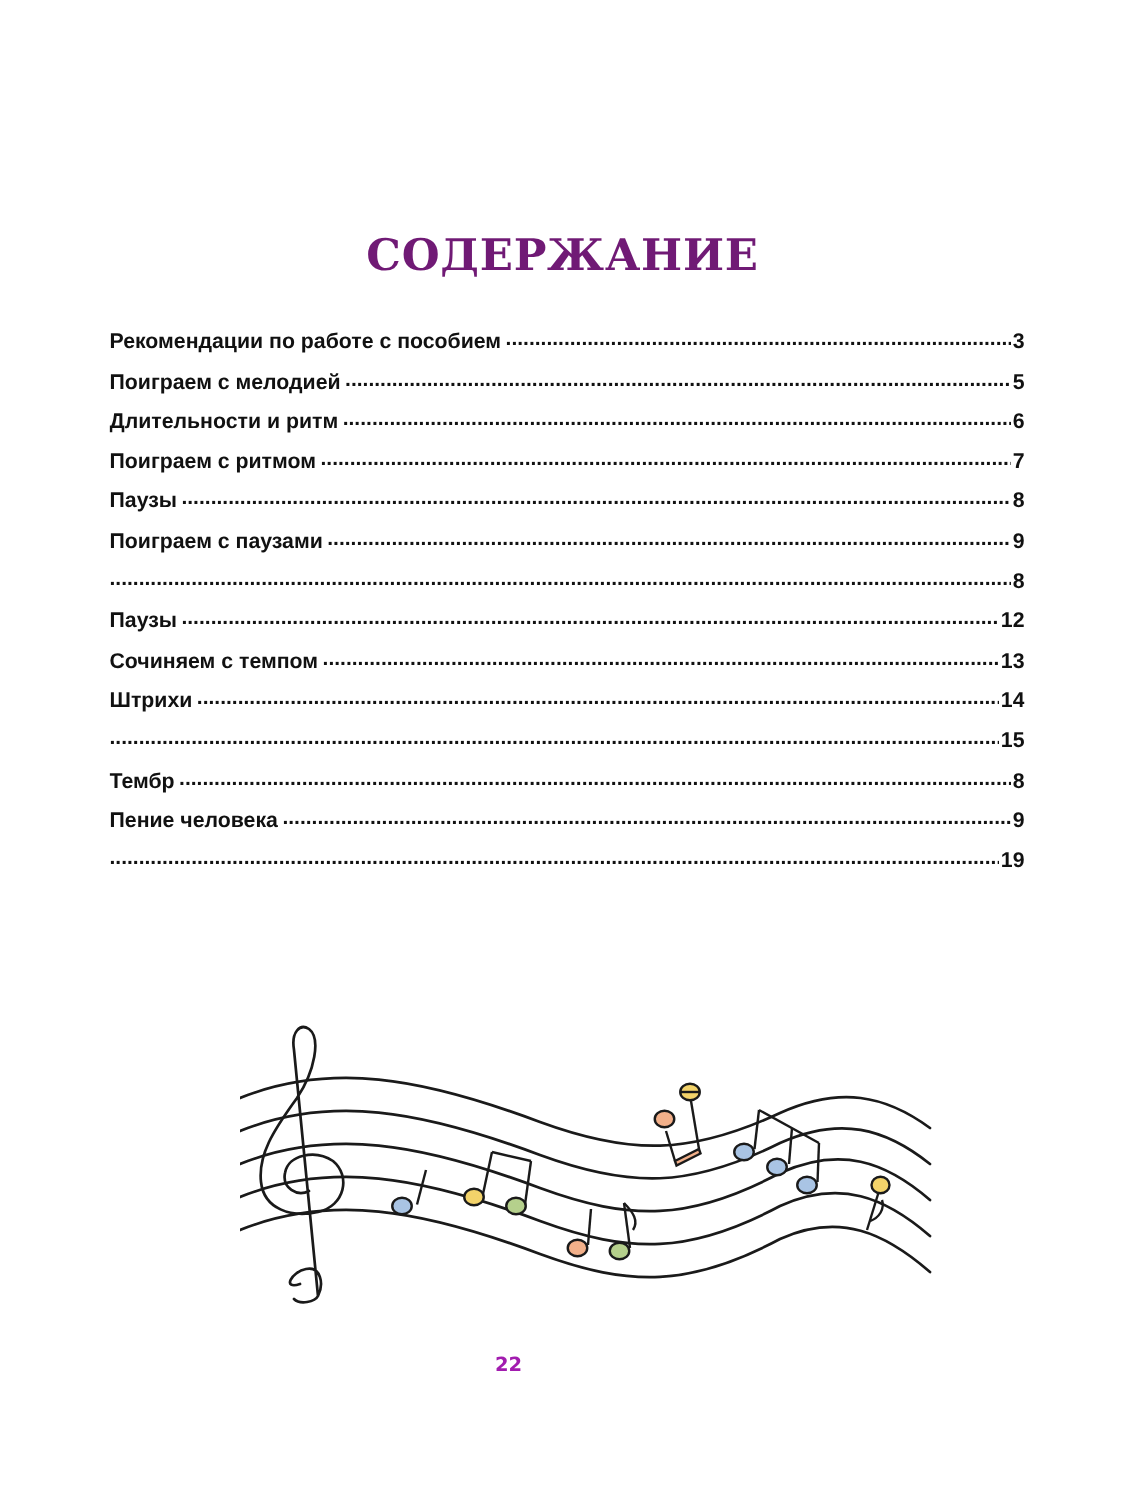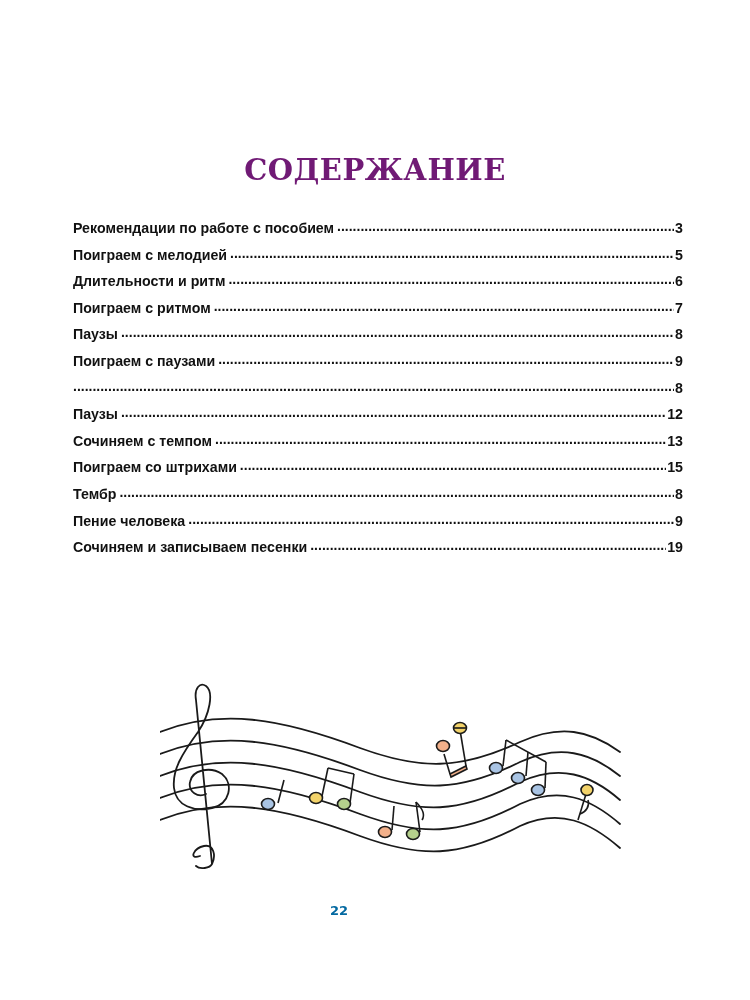--- a/index.html
+++ b/index.html
@@ -76,21 +76,21 @@
     }
     .page-number {
       position: absolute;
       left: 0;
       width: 678px;
       top: 903px;
       text-align: center;
       font-family: "DejaVu Sans", sans-serif;
       font-weight: bold;
       font-size: 13px;
-      color: #0369a1;
+      color: #a21caf;
     }
   </style>
 </head>
 <body>
 
 <div class="page-title">СОДЕРЖАНИЕ</div>
 
 <div class="toc">
   <div class="toc-row">
     <span class="toc-label">Рекомендации по работе с пособием</span>
@@ -130,36 +130,39 @@
     <span class="toc-label">Паузы</span>
     <span class="toc-dots"></span>
     <span class="toc-page">12</span>
   </div>
   <div class="toc-row">
     <span class="toc-label">Сочиняем с темпом</span>
     <span class="toc-dots"></span>
     <span class="toc-page">13</span>
   </div>
   <div class="toc-row">
-    <span class="toc-label">Поиграем со штрихами</span>
+    <span class="toc-label">Штрихи</span>
+    <span class="toc-dots"></span>
+    <span class="toc-page">14</span>
+  </div>
+  <div class="toc-row">
     <span class="toc-dots"></span>
     <span class="toc-page">15</span>
   </div>
   <div class="toc-row">
     <span class="toc-label">Тембр</span>
     <span class="toc-dots"></span>
     <span class="toc-page">8</span>
   </div>
   <div class="toc-row">
     <span class="toc-label">Пение человека</span>
     <span class="toc-dots"></span>
     <span class="toc-page">9</span>
   </div>
   <div class="toc-row">
-    <span class="toc-label">Сочиняем и записываем песенки</span>
     <span class="toc-dots"></span>
     <span class="toc-page">19</span>
   </div>
 </div>
 
 <div class="illustration">
   <svg width="470" height="210" viewBox="0 0 470 210" xmlns="http://www.w3.org/2000/svg">
     <g fill="none" stroke="#1a1a1a" stroke-width="1.8" stroke-linecap="round">
 
       <path d="M0,62 C60,38 120,48 200,78 C260,100 300,100 360,72 C400,54 430,60 460,82"></path>

